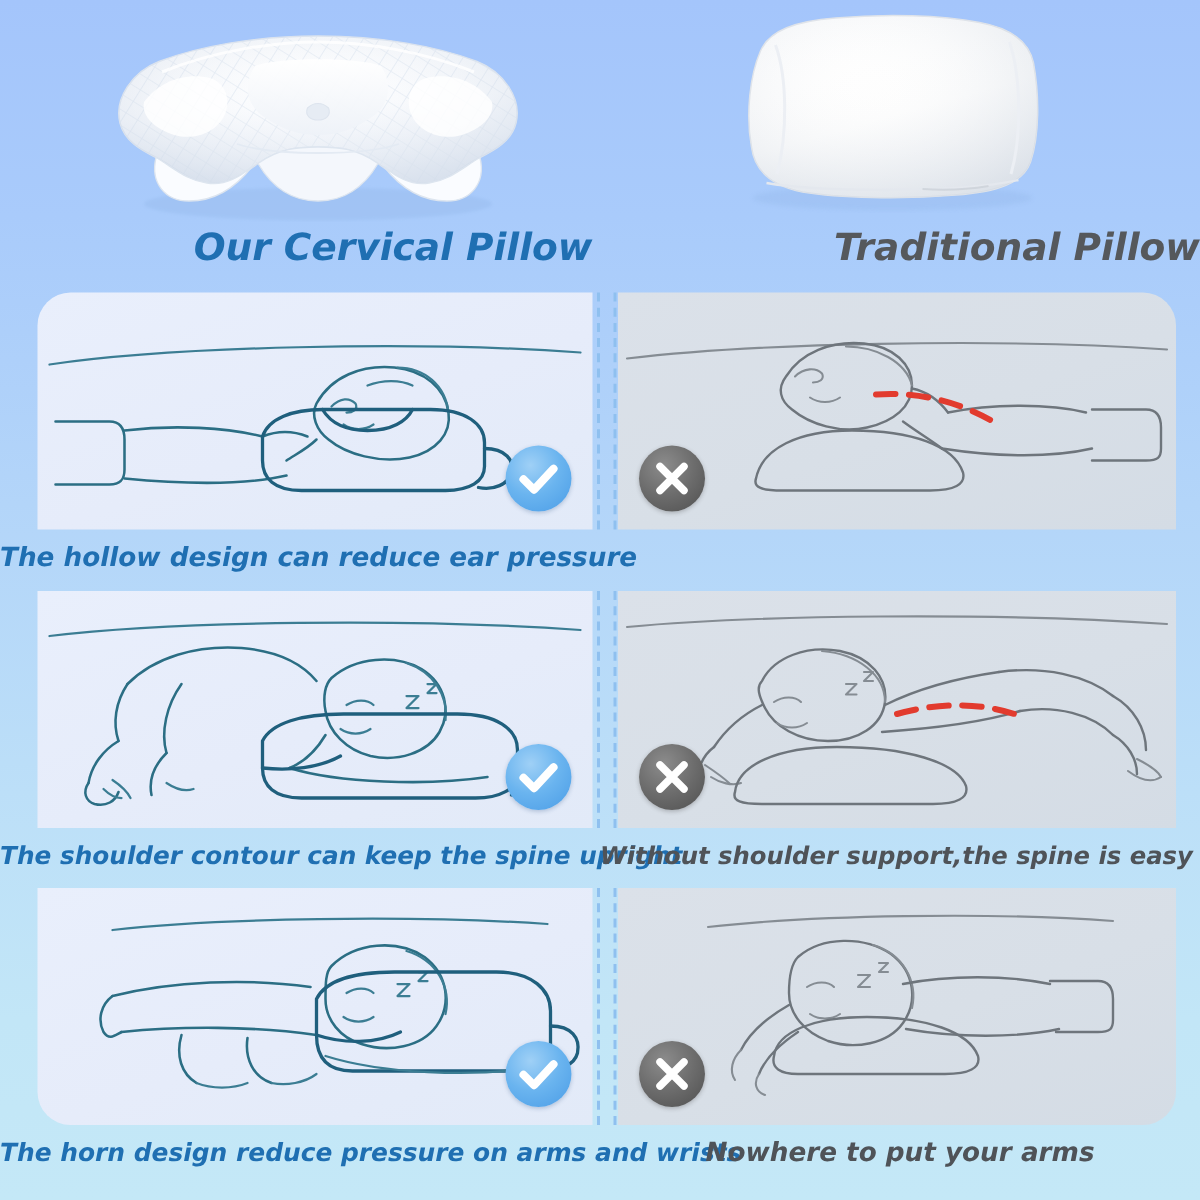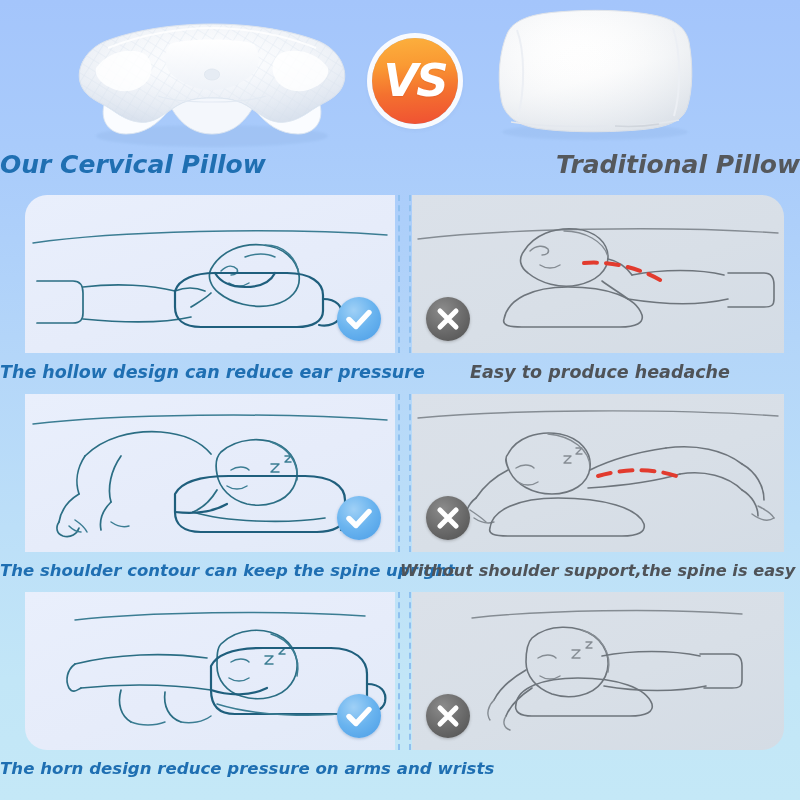--- a/index.html
+++ b/index.html
@@ -27,21 +27,21 @@
     font-weight:bold;font-style:italic;font-size:45px;color:#fff;
     letter-spacing:-2px;line-height:1;transform:translateY(-1px);
     text-shadow:0 1px 1px rgba(190,70,30,.25);
   }
 
   .col-title{
     position:absolute;top:150px;font-style:italic;font-weight:bold;
     font-size:25px;font-family:"DejaVu Sans", sans-serif;
     white-space:nowrap;
   }
-  .col-title.left{left:0;width:395px;text-align:left;color:#1f6fb2;}
+  .col-title.left{left:0;width:395px;text-align:right;color:#1f6fb2;}
   .col-title.right{left:400px;width:400px;text-align:right;color:#55585c;}
 
   
   .grid{position:absolute;left:0;top:188px;width:800px;height:612px;}
   .row{position:absolute;left:0;width:800px;height:196px;}
   .row.r1{top:7px;}
   .row.r2{top:206px;}
   .row.r3{top:404px;}
 
   .panel{position:absolute;top:0;height:158px;overflow:hidden;}
@@ -150,23 +150,20 @@
              C96 116 82 126 64 126 C48 126 38 114 42 97 Z" fill="#fafcff" stroke="#dde5ef" stroke-width="0.9"></path>
     <path d="M258 97 C246 104 238 112 224 114 C212 116 202 110 194 103
              C204 116 218 126 236 126 C252 126 262 114 258 97 Z" fill="#fafcff" stroke="#dde5ef" stroke-width="0.9"></path>
     <path d="M110 101 C124 91 136 90 150 90 C164 90 176 91 190 101
              C180 118 166 126 150 126 C134 126 120 118 110 101 Z" fill="#f4f7fc" stroke="#dde5ef" stroke-width="0.9"></path>
 
     <path d="M46 40 C80 26 120 20 150 20 C180 20 220 26 254 40" stroke="#ffffff" stroke-width="2" fill="none" opacity="0.8"></path>
     <path d="M96 88 C120 96 180 96 204 88" stroke="#e3eaf3" stroke-width="1.2" fill="none"></path>
   </svg>
 
-  <div class="vs-badge">
-    <span>VS</span>
-  </div>
 
   <svg class="pillow-traditional" viewBox="0 0 215 136">
     <defs>
       <linearGradient id="tpG" x1="0.25" y1="0" x2="0.7" y2="1">
         <stop offset="0%" stop-color="#ffffff"></stop>
         <stop offset="55%" stop-color="#fdfdfd"></stop>
         <stop offset="100%" stop-color="#eceff3"></stop>
       </linearGradient>
       <radialGradient id="tpShade" cx="0.42" cy="0.38" r="0.72">
         <stop offset="0%" stop-color="#ffffff" stop-opacity="0"></stop>
@@ -265,21 +262,20 @@
         <path class="redline" d="M172 68 C198 66 226 72 250 86"></path>
       </svg>
       <div class="mark cross">
         <svg viewBox="0 0 44 44">
             <path d="M14 14 L30 30 M30 14 L14 30" stroke="#ffffff" stroke-width="5" fill="none" stroke-linecap="round"></path>
           </svg>
       </div>
     </div>
 
     <div class="caption left">The hollow design can reduce ear pressure</div>
-    <div class="caption right">Easy to produce headache</div>
   </div>
 
   <div class="row r2">
 
     <div class="panel left">
       <svg viewBox="0 0 370 158" width="370" height="158">
         <path class="ink-soft" d="M8 30 C90 20 250 18 362 26"></path>
 
         <path class="ink" d="M60 62 C78 44 106 36 136 38 C160 40 176 48 186 60"></path>
         <path class="ink" d="M60 62 C52 74 50 88 54 100"></path>
@@ -434,14 +430,15 @@
                              C242 120 234 124 218 124 L120 124 C108 124 102 120 104 112 Z"></path>
       </svg>
       <div class="mark cross">
         <svg viewBox="0 0 44 44">
             <path d="M14 14 L30 30 M30 14 L14 30" stroke="#ffffff" stroke-width="5" fill="none" stroke-linecap="round"></path>
           </svg>
       </div>
     </div>
 
     <div class="caption left">The horn design reduce pressure on arms and wrists</div>
+    <div class="caption right">Nowhere to put your arms</div>
   </div>
 </div>
 
 </body></html>

